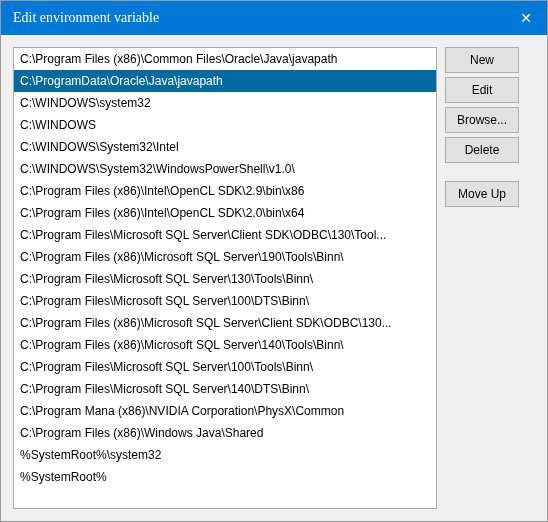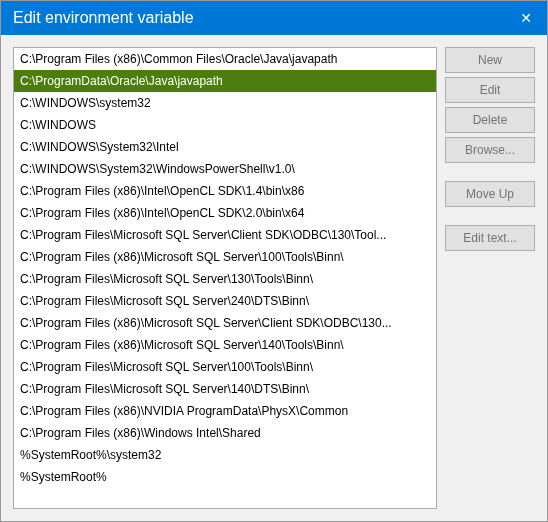--- a/index.html
+++ b/index.html
@@ -33,22 +33,23 @@
       background: #0078d7;
       color: white;
       padding: 8px 12px;
       display: flex;
       align-items: center;
       justify-content: space-between;
       flex-shrink: 0;
     }
 
     .title-bar-text {
-      font-size: 16px;
+      font-size: 14px;
       font-weight: normal;
+      font-family: Liberation Serif, serif;
     }
 
     .title-bar-close {
       width: 18px;
       height: 18px;
       background: transparent;
       border: none;
       color: white;
       cursor: pointer;
       font-size: 14px;
@@ -84,40 +85,40 @@
     .list-item {
       padding: 2px 6px;
       white-space: nowrap;
       cursor: default;
       color: #000;
       font-size: 12px;
       line-height: 18px;
     }
 
     .list-item.selected {
-      background: #4d7c0f;
+      background: #0369a1;
       color: white;
     }
 
     .button-panel {
       display: flex;
       flex-direction: column;
       gap: 4px;
       width: 90px;
       flex-shrink: 0;
     }
 
     .btn {
-      width: 90px;
+      width: 74px;
       height: 26px;
       background: #e1e1e1;
       border: 1px solid #adadad;
       cursor: pointer;
       font-size: 12px;
-      color: #737373;
+      color: #000000;
       display: flex;
       align-items: center;
       justify-content: center;
       padding: 0 4px;
     }
 
     .btn-spacer {
       height: 10px;
     }
 
@@ -146,42 +147,41 @@
   <div class="dialog-content">
 
     <div class="list-container">
       <div class="list-box" id="list-box">
       <div class="list-item">C:\Program Files (x86)\Common Files\Oracle\Java\javapath</div>
           <div class="list-item selected">C:\ProgramData\Oracle\Java\javapath</div>
           <div class="list-item">C:\WINDOWS\system32</div>
           <div class="list-item">C:\WINDOWS</div>
           <div class="list-item">C:\WINDOWS\System32\Intel</div>
           <div class="list-item">C:\WINDOWS\System32\WindowsPowerShell\v1.0\</div>
-          <div class="list-item">C:\Program Files (x86)\Intel\OpenCL SDK\1.4\bin\x86</div>
+          <div class="list-item">C:\Program Files (x86)\Intel\OpenCL SDK\2.9\bin\x86</div>
           <div class="list-item">C:\Program Files (x86)\Intel\OpenCL SDK\2.0\bin\x64</div>
           <div class="list-item">C:\Program Files\Microsoft SQL Server\Client SDK\ODBC\130\Tool...</div>
-          <div class="list-item">C:\Program Files (x86)\Microsoft SQL Server\100\Tools\Binn\</div>
+          <div class="list-item">C:\Program Files (x86)\Microsoft SQL Server\190\Tools\Binn\</div>
           <div class="list-item">C:\Program Files\Microsoft SQL Server\130\Tools\Binn\</div>
-          <div class="list-item">C:\Program Files\Microsoft SQL Server\240\DTS\Binn\</div>
+          <div class="list-item">C:\Program Files\Microsoft SQL Server\100\DTS\Binn\</div>
           <div class="list-item">C:\Program Files (x86)\Microsoft SQL Server\Client SDK\ODBC\130...</div>
           <div class="list-item">C:\Program Files (x86)\Microsoft SQL Server\140\Tools\Binn\</div>
           <div class="list-item">C:\Program Files\Microsoft SQL Server\100\Tools\Binn\</div>
           <div class="list-item">C:\Program Files\Microsoft SQL Server\140\DTS\Binn\</div>
-          <div class="list-item">C:\Program Files (x86)\NVIDIA ProgramData\PhysX\Common</div>
-          <div class="list-item">C:\Program Files (x86)\Windows Intel\Shared</div>
+          <div class="list-item">C:\Program Mana (x86)\NVIDIA Corporation\PhysX\Common</div>
+          <div class="list-item">C:\Program Files (x86)\Windows Java\Shared</div>
           <div class="list-item">%SystemRoot%\system32</div>
           <div class="list-item">%SystemRoot%</div>
         </div>
     </div>
 
     <div class="button-panel">
       <button class="btn">New</button>
       <button class="btn">Edit</button>
+      <button class="btn">Browse...</button>
       <button class="btn">Delete</button>
-      <button class="btn">Browse...</button>
       <div class="btn-spacer"></div>
       <button class="btn">Move Up</button>
       <div class="btn-spacer"></div>
-      <button class="btn">Edit text...</button>
     </div>
   </div>
 
 </div>
 
 </body></html>

